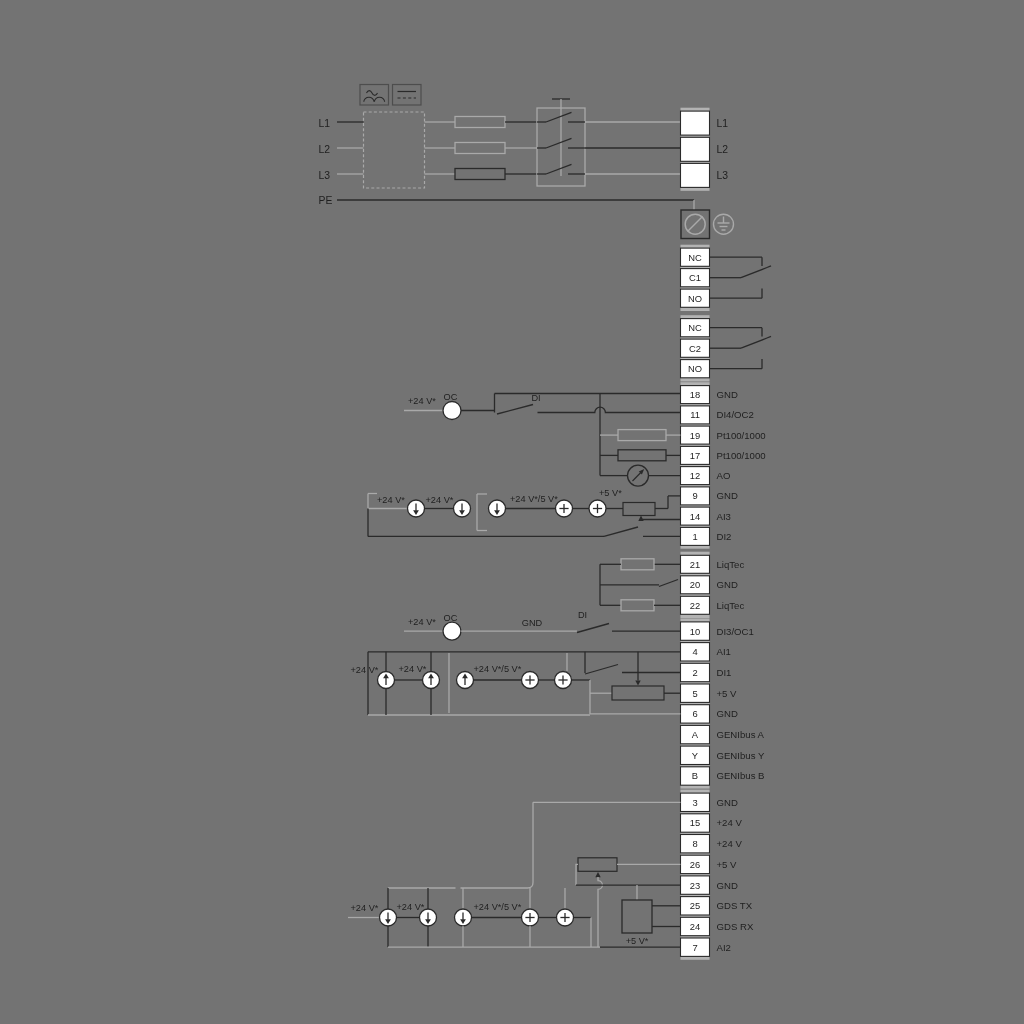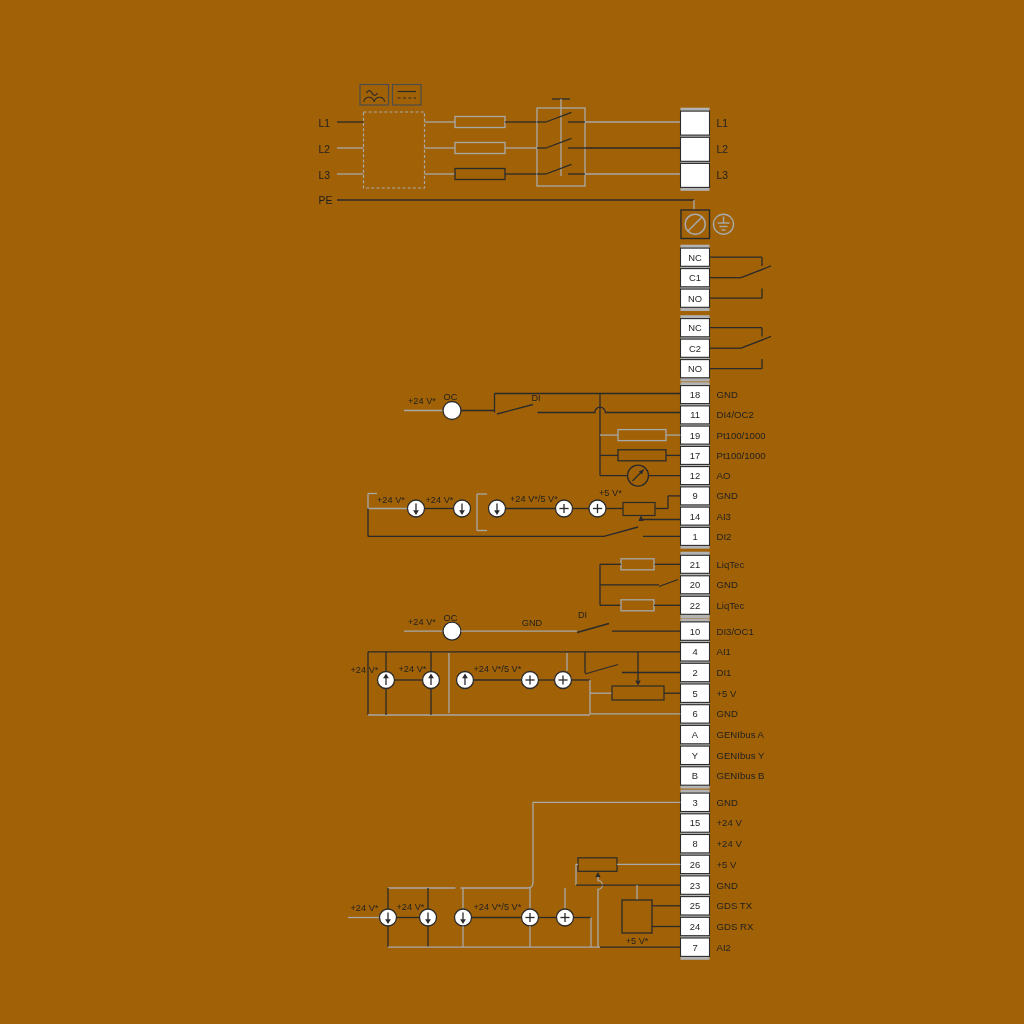--- a/index.html
+++ b/index.html
@@ -1,16 +1,16 @@
 <!DOCTYPE html>
 <html><head>
 <meta charset="utf-8">
 <style>
   html,body{margin:0;padding:0;background:#fff;}
-  .canvas{position:relative;width:1024px;height:1024px;background:#a16207;overflow:hidden;}
+  .canvas{position:relative;width:1024px;height:1024px;background:#737373;overflow:hidden;}
   svg{position:absolute;left:0;top:0;}
   text{font-family:"Liberation Sans","DejaVu Sans",sans-serif;fill:#1f1f1f;}
   .tn{font-size:9.4px;}
   .tl{font-size:9.6px;}
   .pw{font-size:10.4px;}
   .an{font-size:9.2px;}
 </style>
 </head>
 <body>
 

